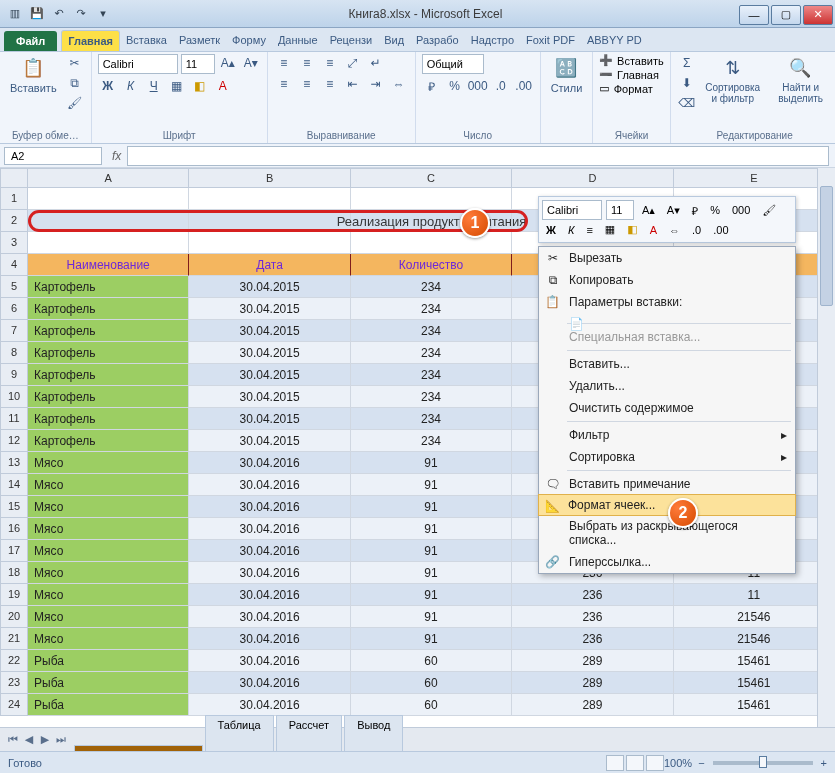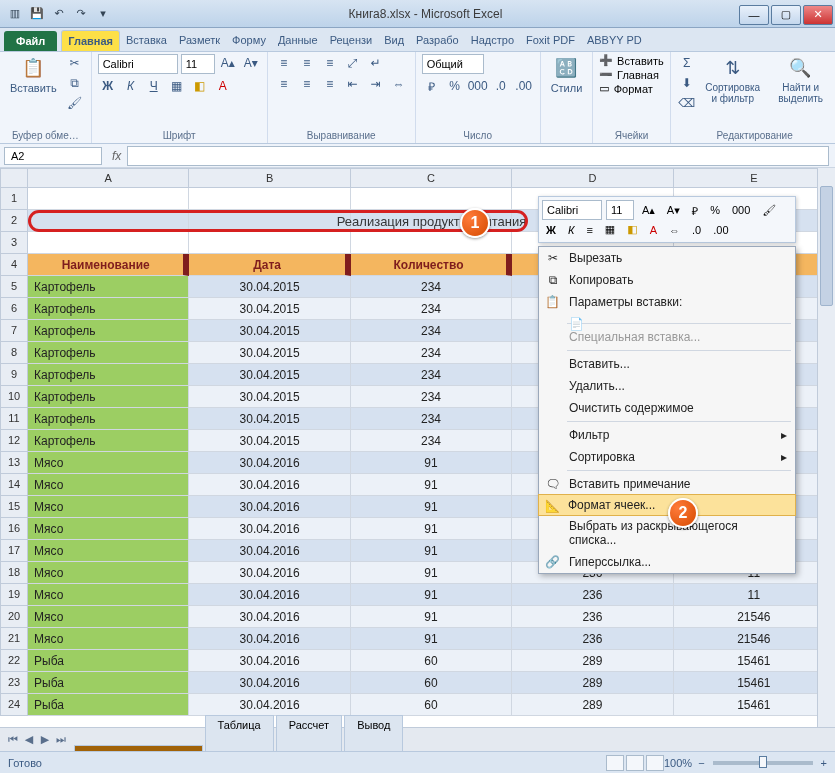--- a/index.html
+++ b/index.html
@@ -45,21 +45,21 @@
 .grid-body { display: flex; }
 .row-headers { width: 28px; }
 .row-h { height: 22px; background: #e8edf4; border: 1px solid #c0cbda; border-top: none; text-align: center; font-size: 11px; color: #333; line-height: 20px; }
 .cells { flex: 1; }
 .row { display: flex; height: 22px; }
 .cell { flex: 1; border-right: 1px solid #d0d7e1; border-bottom: 1px solid #d0d7e1; font-size: 12px; padding: 0 6px; display: flex; align-items: center; justify-content: center; color: #222; }
 .cell.left { justify-content: flex-start; }
 .row.title-row .cell { background: #d6e1f0; }
 .row.title-row { position: relative; }
 .title-overlay { position: absolute; left: 0; right: 0; top: 0; bottom: 0; display: flex; align-items: center; justify-content: center; font-size: 13px; color: #222; }
-.row.header-row .cell { background: #f4b65f; color: #7f1d1d; font-weight: bold; border-right: 6px solid #7f1d1d; }
+.row.header-row .cell { background: #f4b65f; color: #6d28d9; font-weight: normal; border-right: 1px solid #7f1d1d; }
 .row.dat .cell:first-child { background: #9cce63; justify-content: flex-start; }
 .row.dat.a .cell:not(:first-child) { background: #d6e1f0; }
 .row.dat.b .cell:not(:first-child) { background: #ecf1f8; }
 
 
 .sel-ring { position: absolute; border: 3px solid #d62020; border-radius: 14px; background: rgba(214,225,240,.1); pointer-events: none; }
 
 
 .ctx-menu { position: absolute; background: #f6f6f6; border: 1px solid #9aa8bb; box-shadow: 2px 2px 6px rgba(0,0,0,.3); font-size: 12px; width: 258px; }
 .ctx-item { padding: 4px 8px 4px 30px; position: relative; color: #222; }

